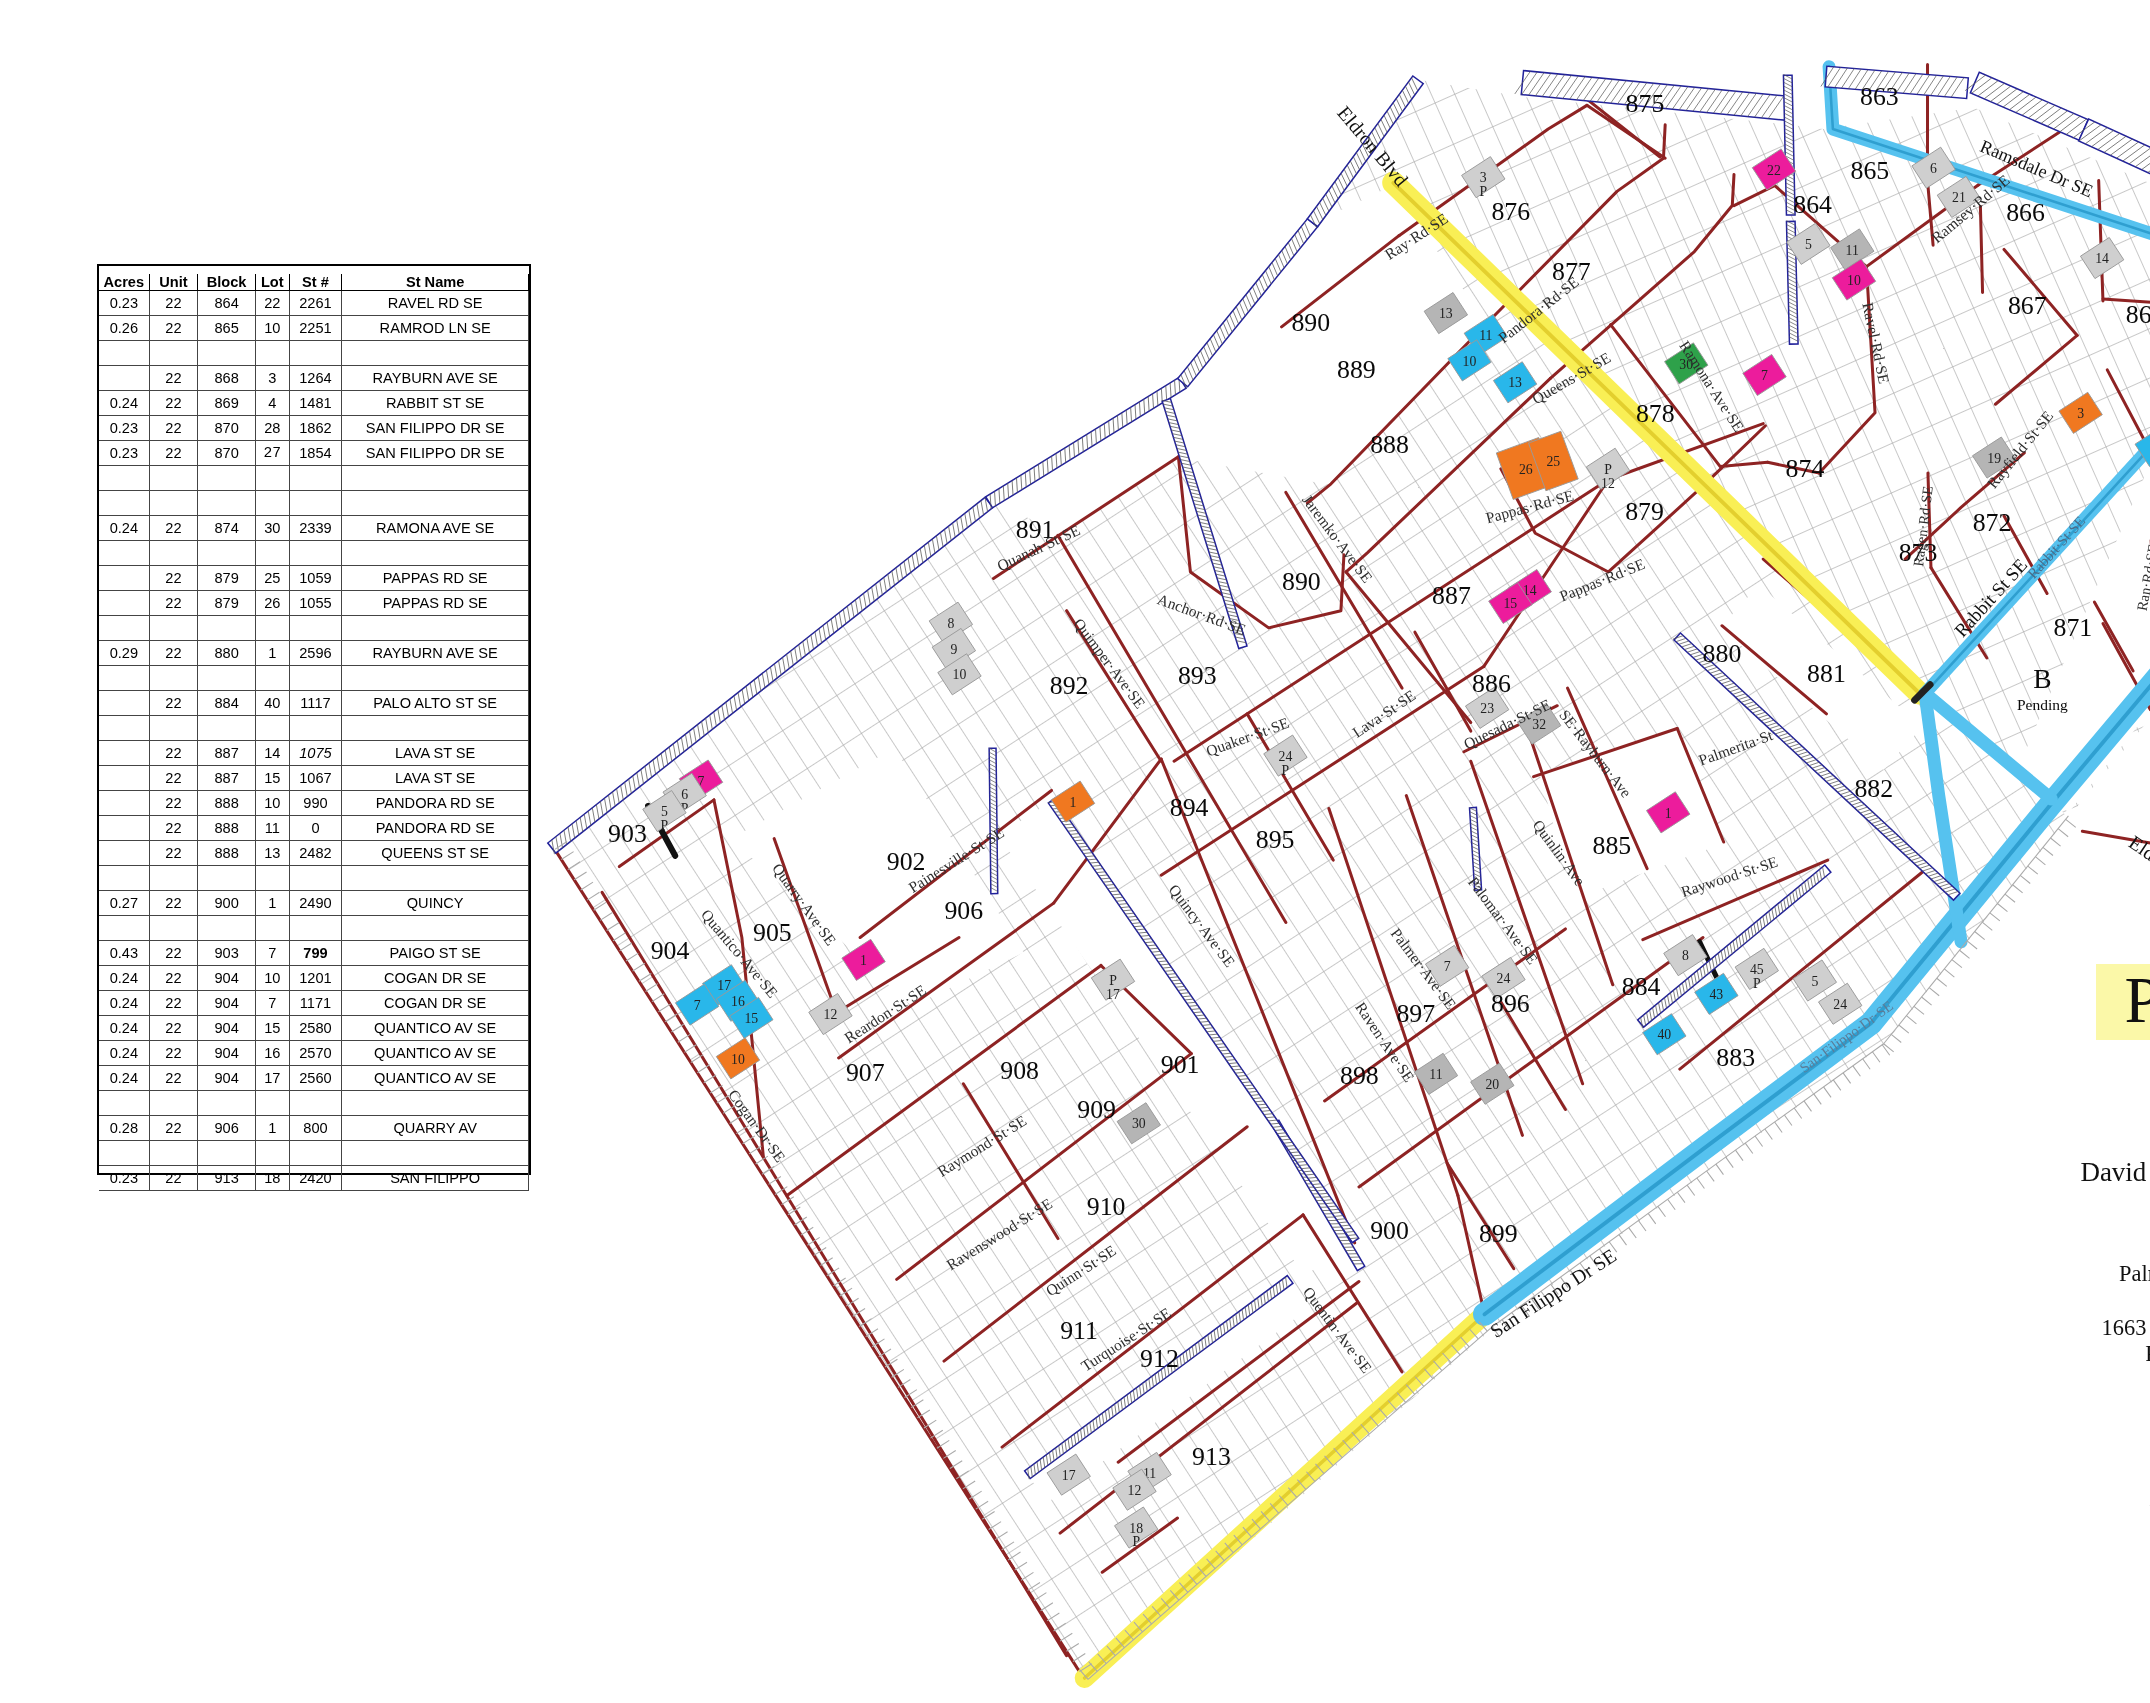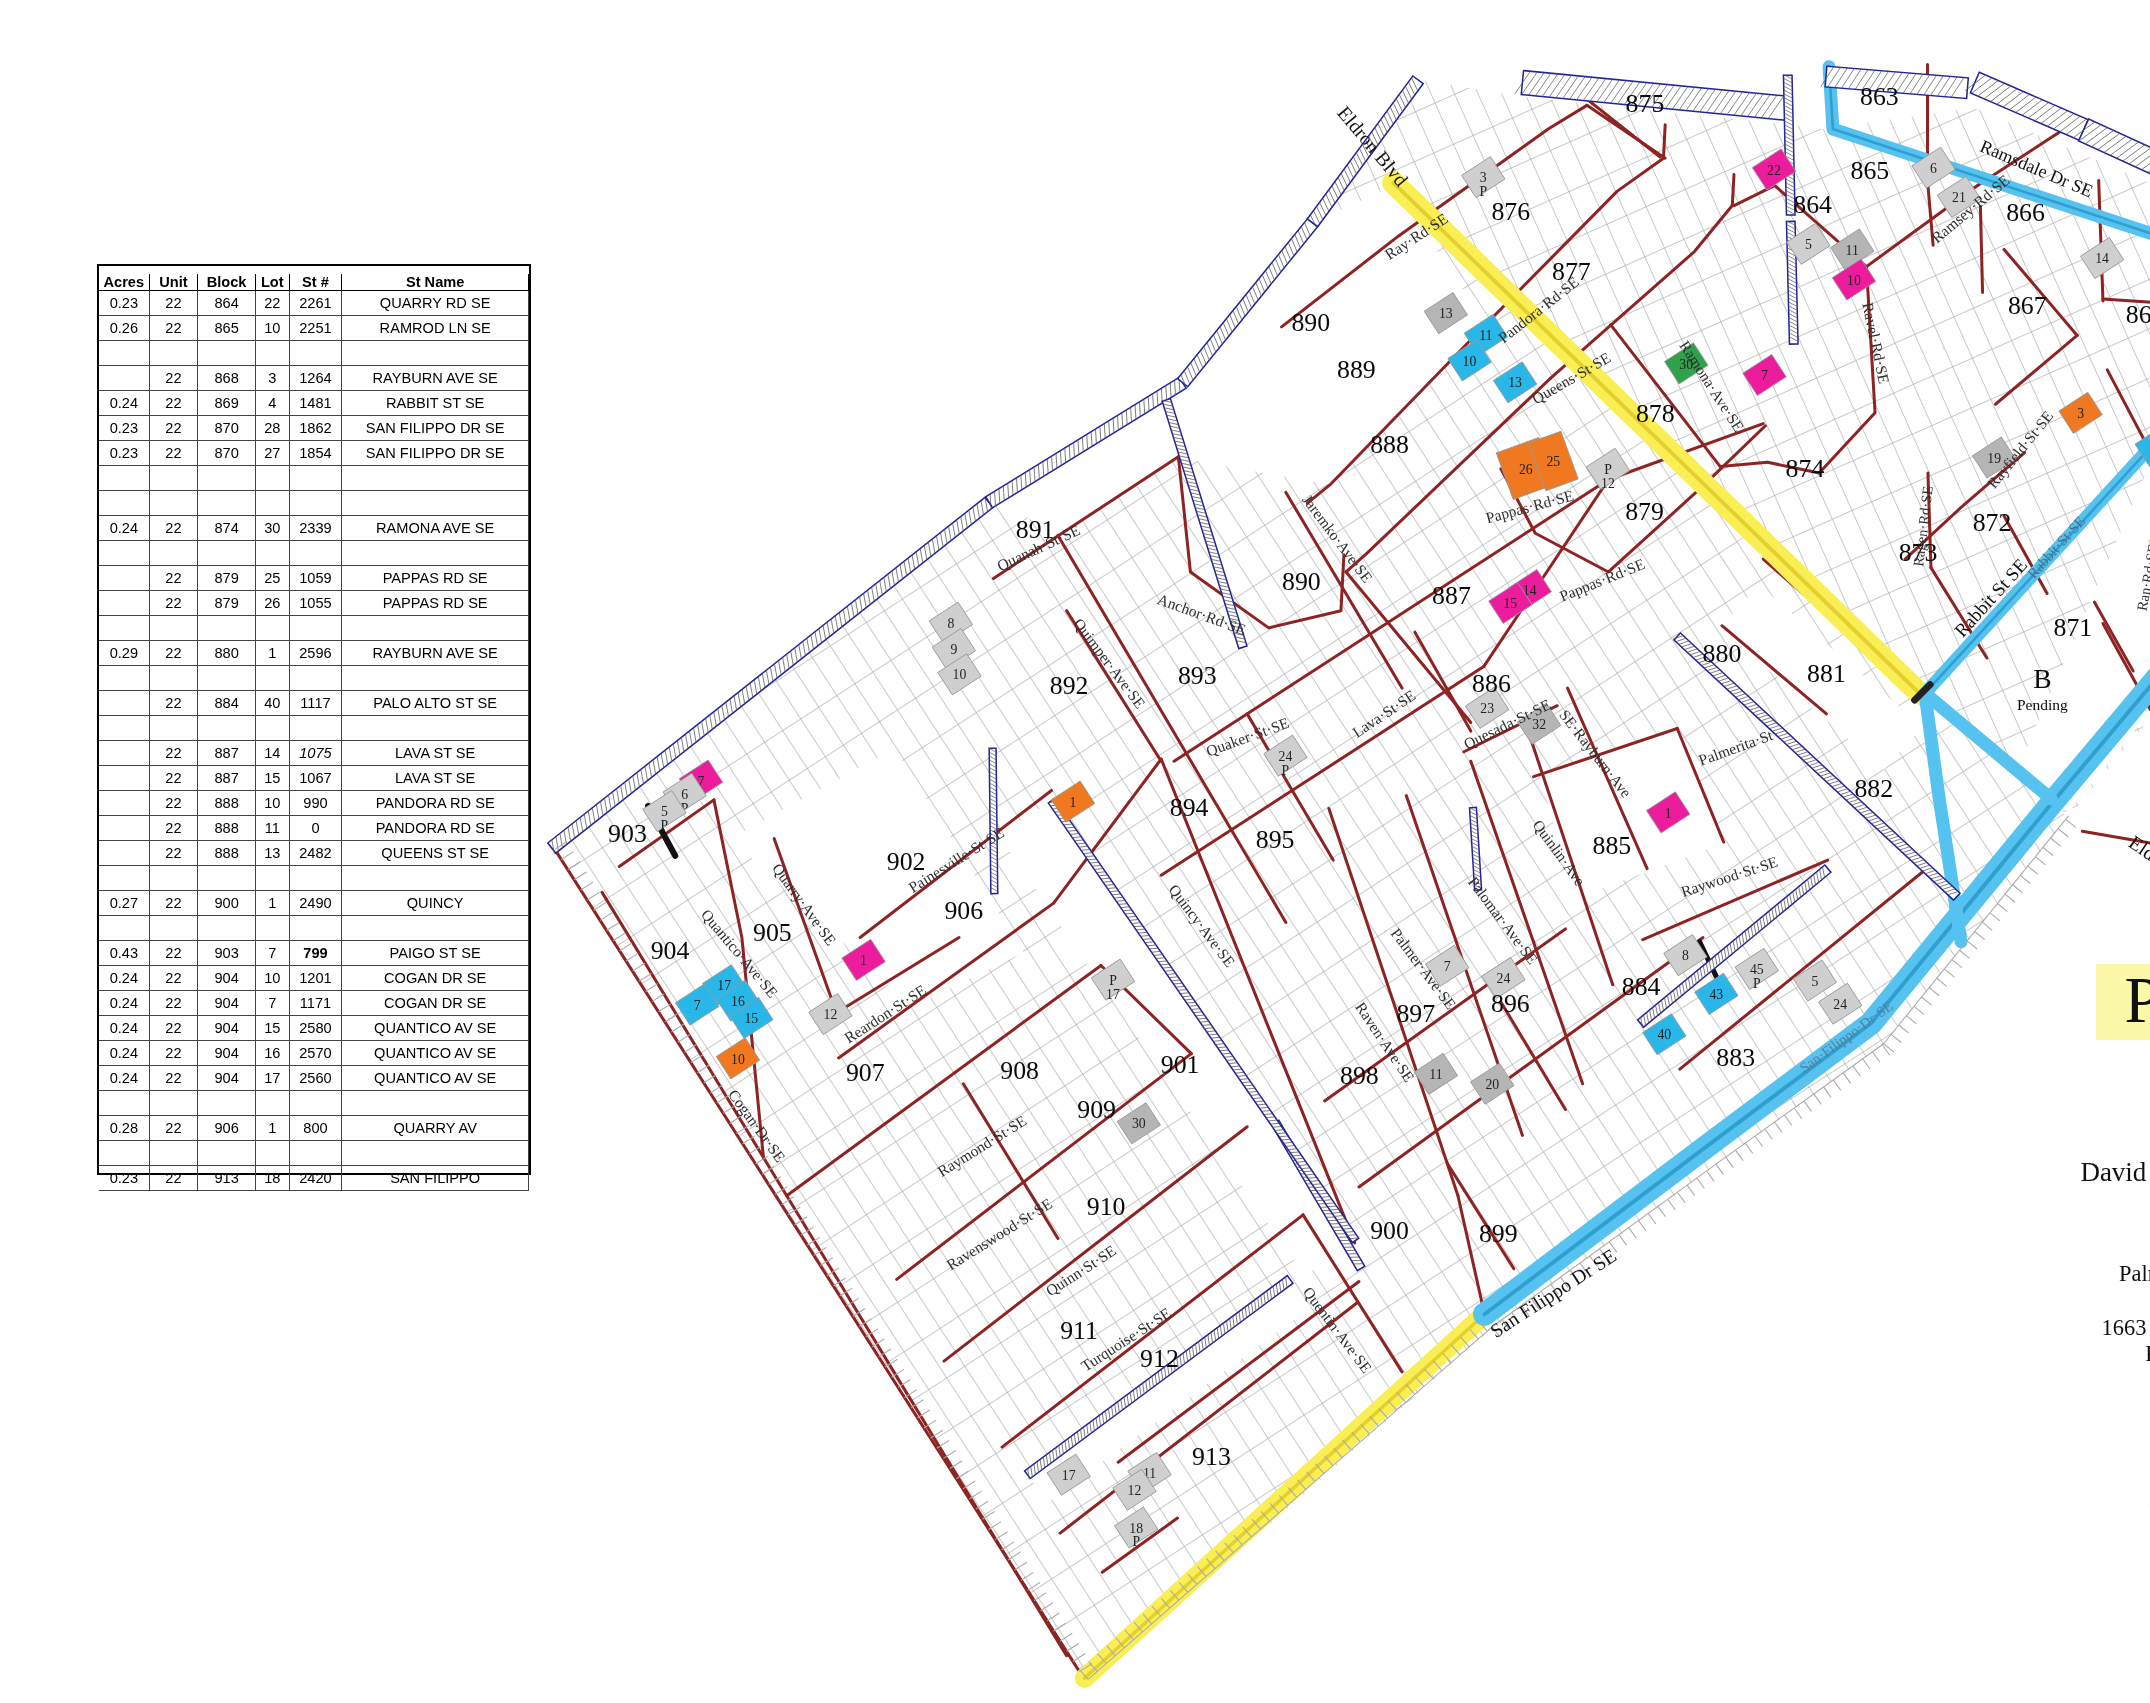--- a/index.html
+++ b/index.html
@@ -616,21 +616,21 @@
         <div style="width:34px;border-right:1.3px solid #000;display:flex;align-items:center;justify-content:center;">Lot</div>
         <div style="width:53px;border-right:1.3px solid #000;display:flex;align-items:center;justify-content:center;">St #</div>
         <div style="width:188px;border-right:1.3px solid #000;display:flex;align-items:center;justify-content:center;">St Name</div>
       </div>
       <div style="display:flex;height:25px;border-bottom:0.9px solid #444;">
         <div style="width:51px;border-right:0.9px solid #444;display:flex;align-items:center;justify-content:center;white-space:nowrap;">0.23</div>
         <div style="width:49px;border-right:0.9px solid #444;display:flex;align-items:center;justify-content:center;white-space:nowrap;">22</div>
         <div style="width:58px;border-right:0.9px solid #444;display:flex;align-items:center;justify-content:center;white-space:nowrap;">864</div>
         <div style="width:34px;border-right:0.9px solid #444;display:flex;align-items:center;justify-content:center;white-space:nowrap;">22</div>
         <div style="width:53px;border-right:0.9px solid #444;display:flex;align-items:center;justify-content:center;white-space:nowrap;">2261</div>
-        <div style="width:188px;border-right:0.9px solid #444;display:flex;align-items:center;justify-content:center;white-space:nowrap;">QUARRY RD SE</div>
+        <div style="width:188px;border-right:0.9px solid #444;display:flex;align-items:center;justify-content:center;white-space:nowrap;">RAVEL RD SE</div>
       </div>
       <div style="display:flex;height:25px;border-bottom:0.9px solid #444;">
         <div style="width:51px;border-right:0.9px solid #444;display:flex;align-items:center;justify-content:center;white-space:nowrap;">0.26</div>
         <div style="width:49px;border-right:0.9px solid #444;display:flex;align-items:center;justify-content:center;white-space:nowrap;">22</div>
         <div style="width:58px;border-right:0.9px solid #444;display:flex;align-items:center;justify-content:center;white-space:nowrap;">865</div>
         <div style="width:34px;border-right:0.9px solid #444;display:flex;align-items:center;justify-content:center;white-space:nowrap;">10</div>
         <div style="width:53px;border-right:0.9px solid #444;display:flex;align-items:center;justify-content:center;white-space:nowrap;">2251</div>
         <div style="width:188px;border-right:0.9px solid #444;display:flex;align-items:center;justify-content:center;white-space:nowrap;">RAMROD LN SE</div>
       </div>
       <div style="display:flex;height:25px;border-bottom:0.9px solid #444;">
@@ -662,21 +662,21 @@
         <div style="width:49px;border-right:0.9px solid #444;display:flex;align-items:center;justify-content:center;white-space:nowrap;">22</div>
         <div style="width:58px;border-right:0.9px solid #444;display:flex;align-items:center;justify-content:center;white-space:nowrap;">870</div>
         <div style="width:34px;border-right:0.9px solid #444;display:flex;align-items:center;justify-content:center;white-space:nowrap;">28</div>
         <div style="width:53px;border-right:0.9px solid #444;display:flex;align-items:center;justify-content:center;white-space:nowrap;">1862</div>
         <div style="width:188px;border-right:0.9px solid #444;display:flex;align-items:center;justify-content:center;white-space:nowrap;">SAN FILIPPO DR SE</div>
       </div>
       <div style="display:flex;height:25px;border-bottom:0.9px solid #444;">
         <div style="width:51px;border-right:0.9px solid #444;display:flex;align-items:center;justify-content:center;white-space:nowrap;">0.23</div>
         <div style="width:49px;border-right:0.9px solid #444;display:flex;align-items:center;justify-content:center;white-space:nowrap;">22</div>
         <div style="width:58px;border-right:0.9px solid #444;display:flex;align-items:center;justify-content:center;white-space:nowrap;">870</div>
-        <div style="width:34px;border-right:0.9px solid #444;display:flex;align-items:center;justify-content:center;white-space:nowrap;">27</div>
+        <div style="width:34px;border-right:0.9px solid #444;display:flex;align-items:center;justify-content:center;white-space:nowrap;font-family:Liberation Mono, monospace;">27</div>
         <div style="width:53px;border-right:0.9px solid #444;display:flex;align-items:center;justify-content:center;white-space:nowrap;">1854</div>
         <div style="width:188px;border-right:0.9px solid #444;display:flex;align-items:center;justify-content:center;white-space:nowrap;">SAN FILIPPO DR  SE</div>
       </div>
       <div style="display:flex;height:25px;border-bottom:0.9px solid #444;">
         <div style="width:51px;border-right:0.9px solid #444;display:flex;align-items:center;justify-content:center;white-space:nowrap;"></div>
         <div style="width:49px;border-right:0.9px solid #444;display:flex;align-items:center;justify-content:center;white-space:nowrap;"></div>
         <div style="width:58px;border-right:0.9px solid #444;display:flex;align-items:center;justify-content:center;white-space:nowrap;"></div>
         <div style="width:34px;border-right:0.9px solid #444;display:flex;align-items:center;justify-content:center;white-space:nowrap;"></div>
         <div style="width:53px;border-right:0.9px solid #444;display:flex;align-items:center;justify-content:center;white-space:nowrap;"></div>
         <div style="width:188px;border-right:0.9px solid #444;display:flex;align-items:center;justify-content:center;white-space:nowrap;"></div>

